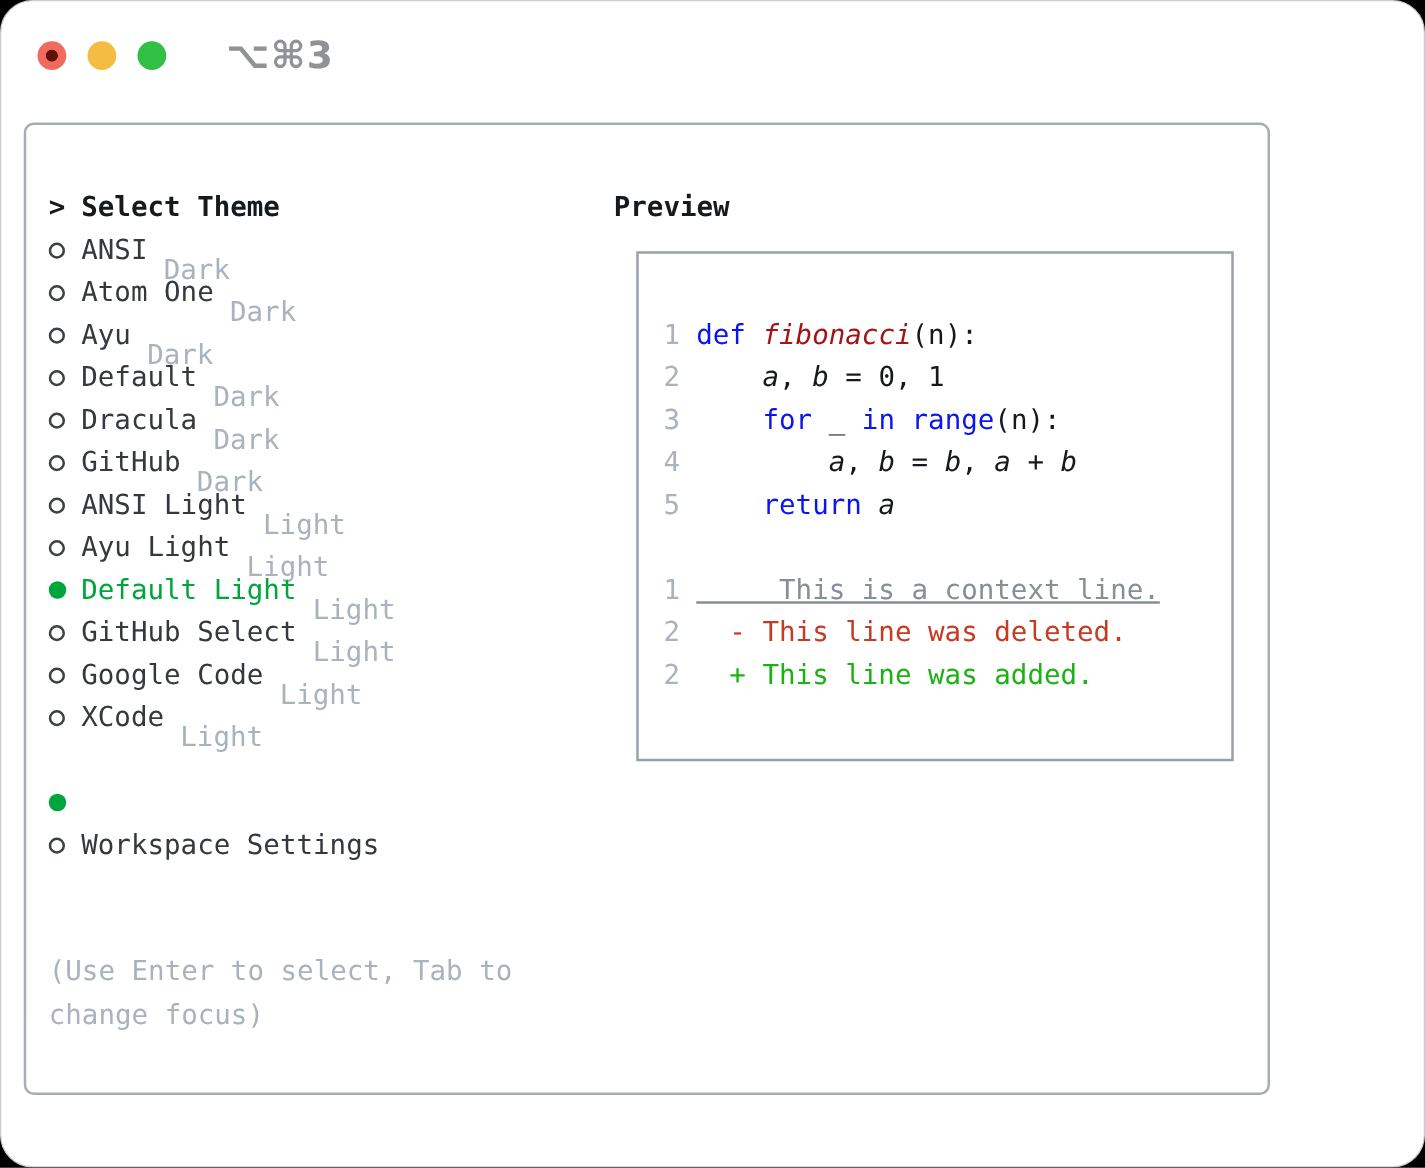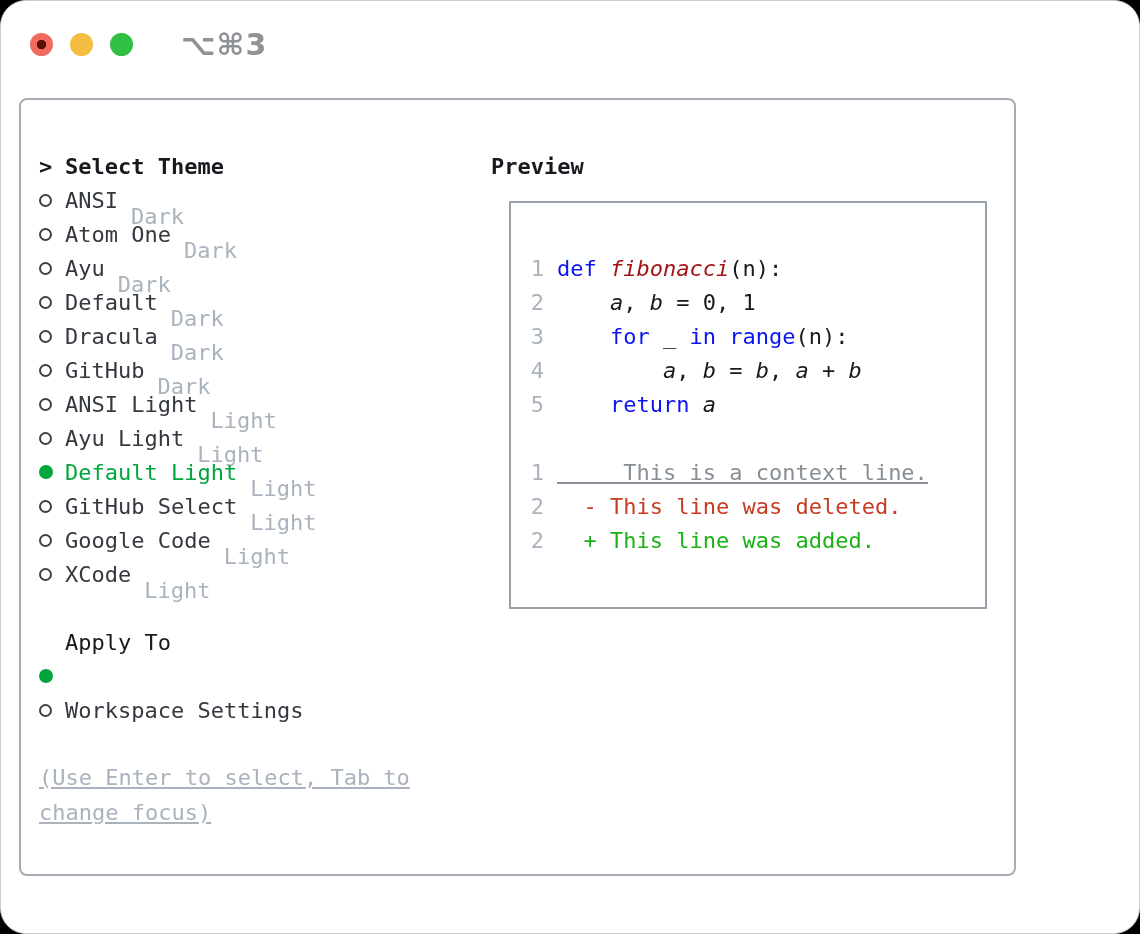--- a/index.html
+++ b/index.html
@@ -24,21 +24,21 @@
   .circle.sel{width:14px;height:14px;border:none;background:var(--green);}
   .prompt{font-weight:bold;color:#16191d;}
   .hdr{font-weight:bold;color:#16191d;}
   .subhdr{color:#16191d;}
   .name{color:#34383f;}
   .row.selected .name{color:var(--green);}
   .tag{color:var(--muted);margin-left:13px;margin-top:32px;}
 
   .theme-col{position:absolute;left:18px;top:49px;}
   .apply-col{position:absolute;left:18px;top:525px;}
-  .hint{position:absolute;left:18px;top:660px;width:402px;font-size:22px;line-height:35px;color:var(--muted);text-decoration:underline;}
+  .hint{position:absolute;left:18px;top:660px;width:402px;font-size:22px;line-height:35px;color:var(--muted);}
 
   .preview-title{position:absolute;left:470px;top:49px;font-size:22px;font-weight:bold;color:#16191d;height:34px;display:flex;align-items:center;}
   .preview-box{position:absolute;left:488px;top:101px;width:478px;height:408px;border:2px solid var(--box_border);box-sizing:border-box;background:#fff;}
   .code{padding-top:48px;}
   .cline{display:flex;align-items:center;height:34px;font-size:22px;white-space:pre;color:#16191d;}
   .ln{flex:0 0 33px;text-align:right;color:var(--muted);margin-right:13px;}
   .kw{color:var(--keyword_blue);}
   .fn{color:var(--function_red);font-style:italic;}
   .var{font-style:italic;}
   .ctx{color:var(--context_gray);text-decoration:underline;}
@@ -75,24 +75,20 @@
             <div class="row"><span class="bullet"><span class="circle"></span></span><span class="name">ANSI Light</span><span class="tag">Light</span></div>
             <div class="row"><span class="bullet"><span class="circle"></span></span><span class="name">Ayu Light</span><span class="tag">Light</span></div>
             <div class="row selected"><span class="bullet"><span class="circle sel"></span></span><span class="name">Default Light</span><span class="tag">Light</span></div>
             <div class="row"><span class="bullet"><span class="circle"></span></span><span class="name">GitHub Select</span><span class="tag">Light</span></div>
             <div class="row"><span class="bullet"><span class="circle"></span></span><span class="name">Google Code</span><span class="tag">Light</span></div>
             <div class="row"><span class="bullet"><span class="circle"></span></span><span class="name">XCode</span><span class="tag">Light</span></div>
           </div>
       </div>
 
       <div class="apply-col">
-        <div class="row">
-          <span class="bullet"></span>
-          <span class="subhdr">Apply To</span>
-        </div>
         <div id="apply-list">
             <div class="row selected"><span class="bullet"><span class="circle sel"></span></span></div>
             <div class="row"><span class="bullet"><span class="circle"></span></span><span class="name">Workspace Settings</span></div>
           </div>
       </div>
 
       <div class="hint">(Use Enter to select, Tab to change focus)</div>
 
       <div class="preview-title">Preview</div>
       <div class="preview-box">

